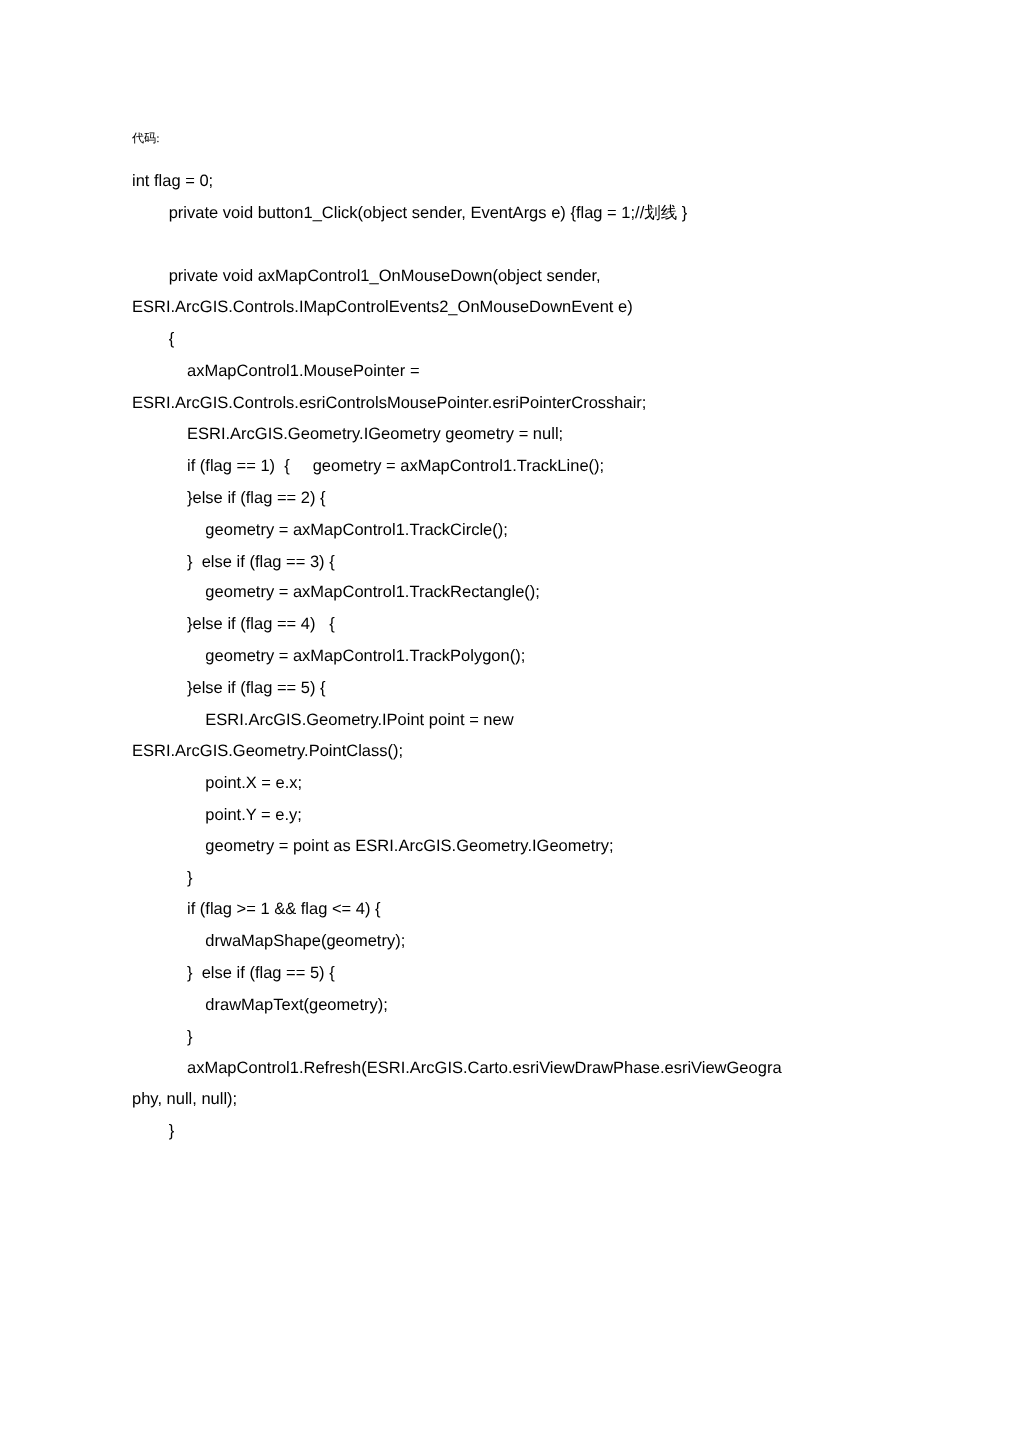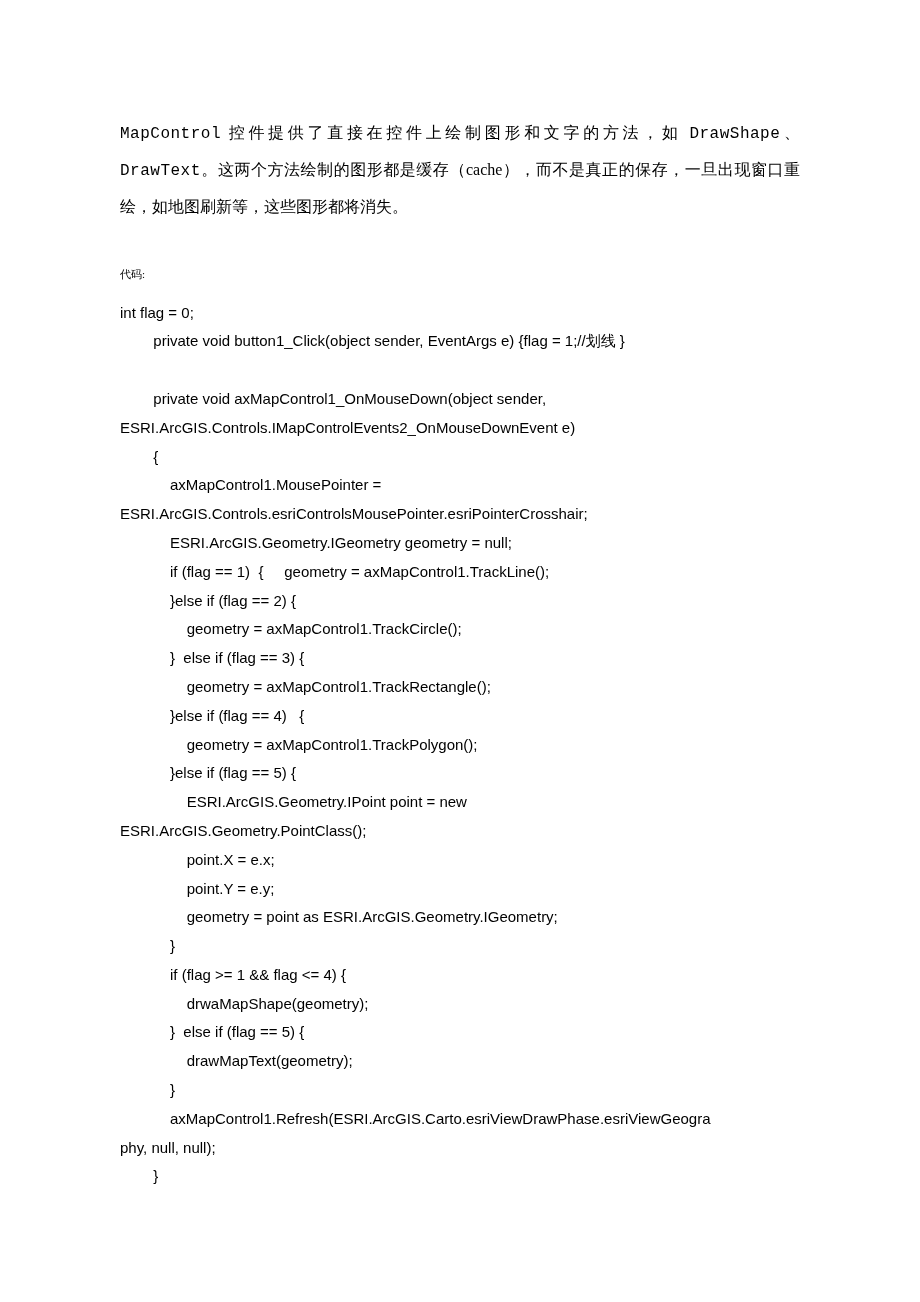--- a/index.html
+++ b/index.html
@@ -43,21 +43,18 @@
   }
   .cjk {
     font-family: Liberation Serif, serif;
   }
 </style>
 </head>
 <body>
 
 <div class="page">
 
-  <div class="intro">
-    <span class="mono">MapControl</span><span> 控件提供了直接在控件上绘制图形和文字的方法，如 </span><span class="mono">DrawShape</span><span>、</span><span class="mono">DrawText</span><span>。这两个方法绘制的图形都是缓存（cache），而不是真正的保存，一旦出现窗口重绘，如地图刷新等，这些图形都将消失。</span>
-  </div>
 
   <div class="label">代码:</div>
 
   <div class="code" id="code-block"><div>int flag = 0;</div><div>        private void button1_Click(object sender, EventArgs e) {flag = 1;//<span class="cjk">划线</span> }</div><div>&nbsp;</div><div>        private void axMapControl1_OnMouseDown(object sender,</div><div>ESRI.ArcGIS.Controls.IMapControlEvents2_OnMouseDownEvent e)</div><div>        {</div><div>            axMapControl1.MousePointer =</div><div>ESRI.ArcGIS.Controls.esriControlsMousePointer.esriPointerCrosshair;</div><div>            ESRI.ArcGIS.Geometry.IGeometry geometry = null;</div><div>            if (flag == 1)  {     geometry = axMapControl1.TrackLine();</div><div>            }else if (flag == 2) {</div><div>                geometry = axMapControl1.TrackCircle();</div><div>            }  else if (flag == 3) {</div><div>                geometry = axMapControl1.TrackRectangle();</div><div>            }else if (flag == 4)   {</div><div>                geometry = axMapControl1.TrackPolygon();</div><div>            }else if (flag == 5) {</div><div>                ESRI.ArcGIS.Geometry.IPoint point = new</div><div>ESRI.ArcGIS.Geometry.PointClass();</div><div>                point.X = e.x;</div><div>                point.Y = e.y;</div><div>                geometry = point as ESRI.ArcGIS.Geometry.IGeometry;</div><div>            }</div><div>            if (flag &gt;= 1 &amp;&amp; flag &lt;= 4) {</div><div>                drwaMapShape(geometry);</div><div>            }  else if (flag == 5) {</div><div>                drawMapText(geometry);</div><div>            }</div><div>            axMapControl1.Refresh(ESRI.ArcGIS.Carto.esriViewDrawPhase.esriViewGeogra</div><div>phy, null, null);</div><div>        }</div></div>
 
 </div>
 
 </body></html>

